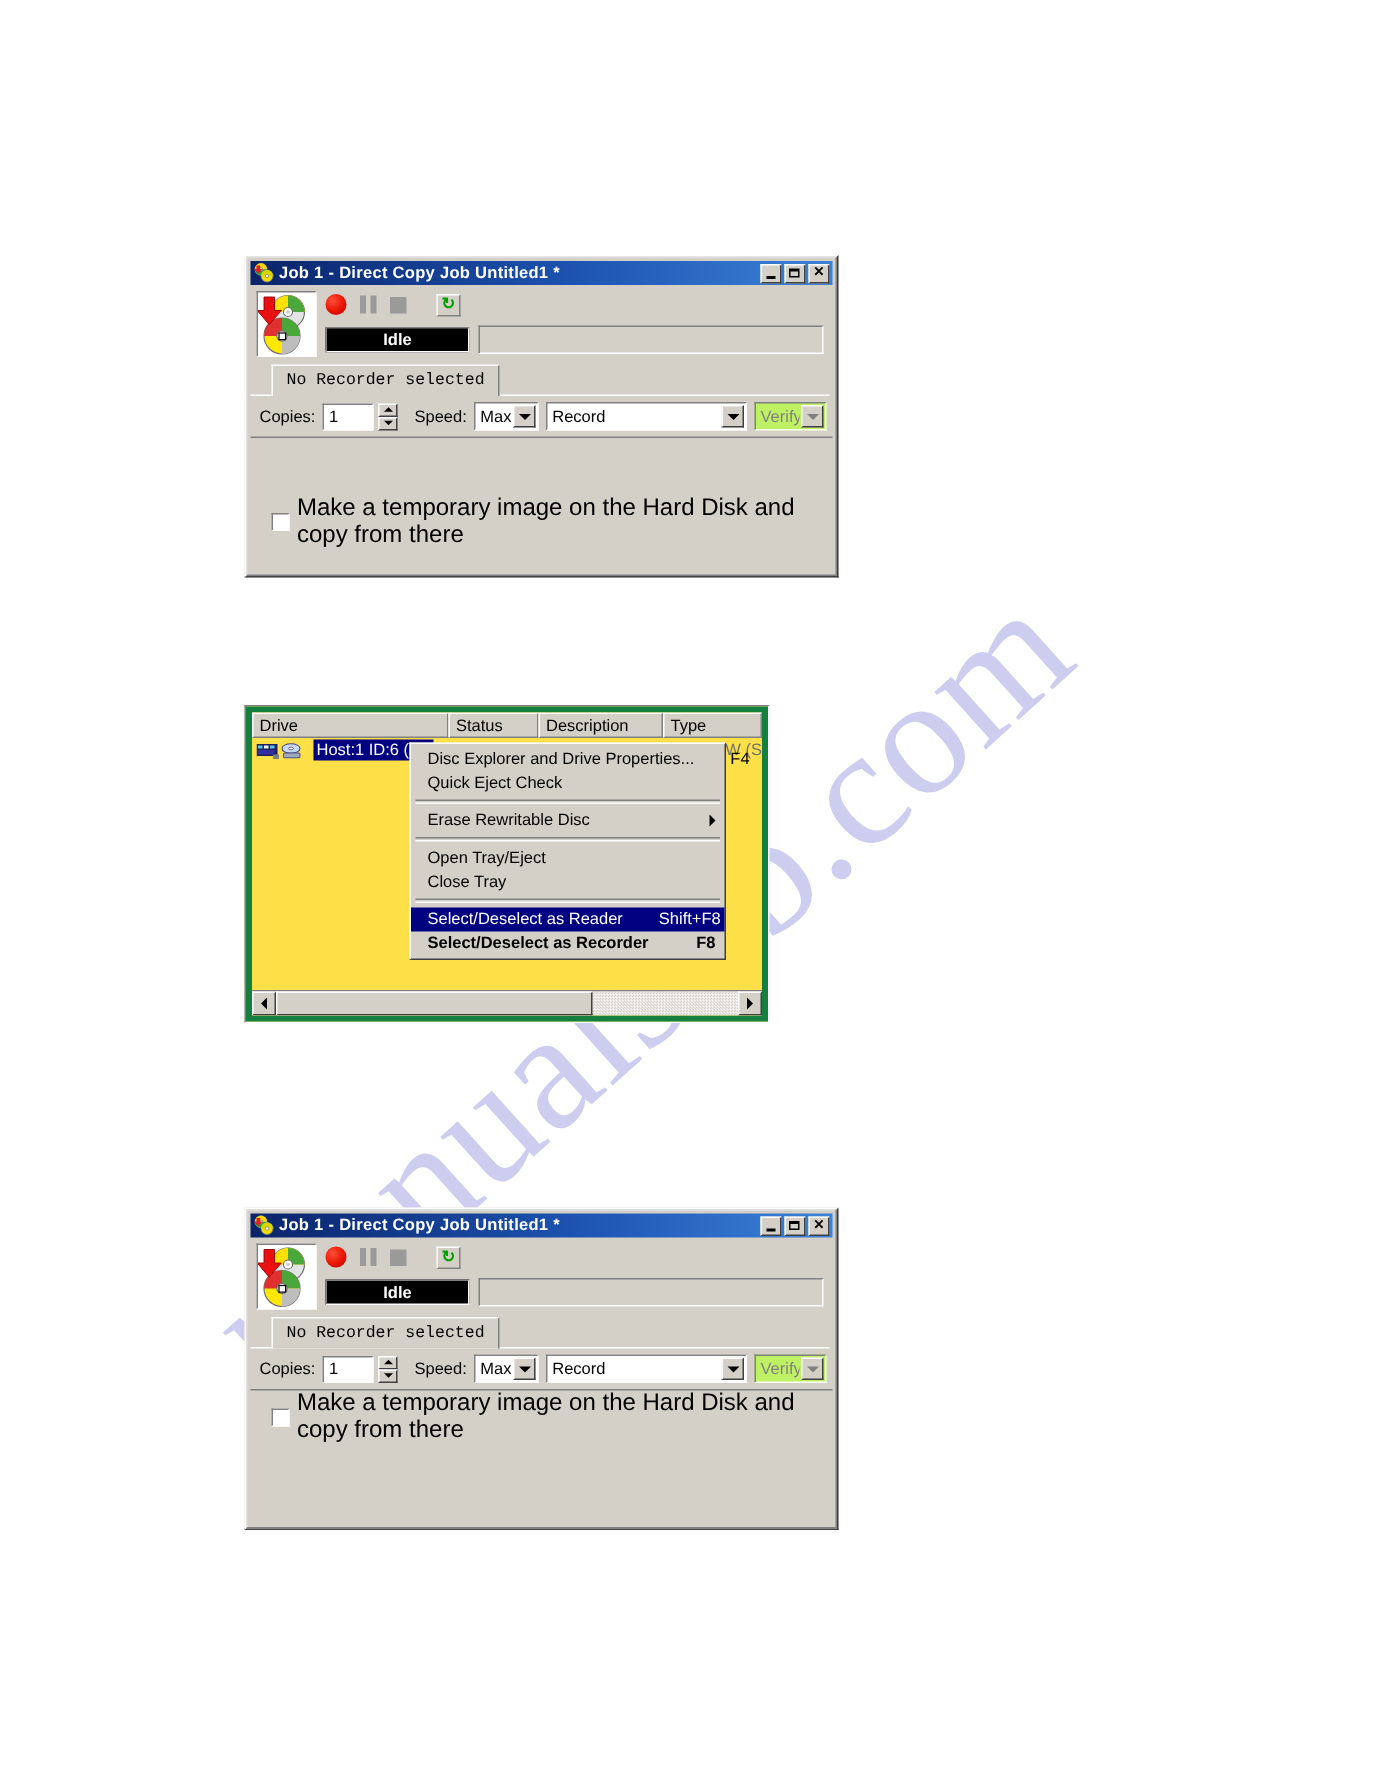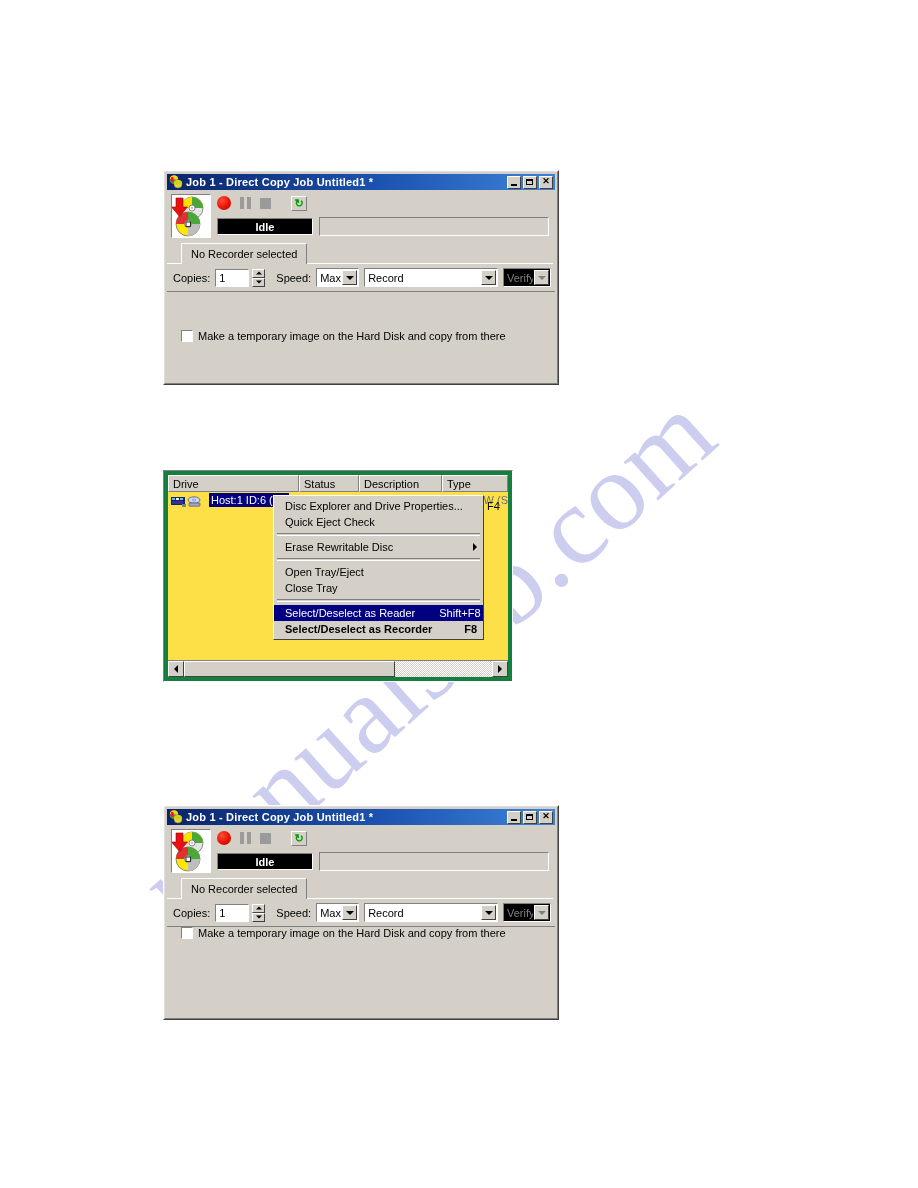--- a/index.html
+++ b/index.html
@@ -246,21 +246,21 @@
     padding: 0 9px;
     background: #d4d0c8;
     border-top: 1px solid #ffffff;
     border-left: 1px solid #ffffff;
     border-right: 1px solid #808080;
     font-size: 11px;
     color: #000;
     box-sizing: border-box;
     position: relative;
     z-index: 2;
-    font-family: Liberation Sans, sans-serif;
+    font-family: Liberation Mono, monospace;
   }
 
   .formrow {
     display: flex;
     align-items: center;
     padding: 4px 4px 4px 6px;
     gap: 5px;
     border-bottom: 1px solid #808080;
     box-sizing: border-box;
   }
@@ -346,21 +346,21 @@
   .combo-arrow::after {
     content: "";
     position: absolute;
     left: 50%; top: 50%;
     transform: translate(-50%,-50%);
     width: 0; height: 0;
     border-left: 4px solid transparent;
     border-right: 4px solid transparent;
     border-top: 4px solid #000;
   }
-  .combo.disabled { background: #000000; }
+  .combo.disabled { background: #bef264; }
   .combo.disabled .combo-text { color: #808080; }
   .combo.disabled .combo-arrow::after { border-top-color: #808080; }
 
   .readerpanel {
     padding: 10px 4px 6px 4px;
     text-align: center;
   }
   .reader-line {
     font-size: 11px;
     color: #000;
@@ -382,21 +382,21 @@
   .checkbox {
     width: 12px; height: 12px;
     background: #ffffff;
     border-top: 1px solid #808080;
     border-left: 1px solid #808080;
     border-right: 1px solid #ffffff;
     border-bottom: 1px solid #ffffff;
     box-sizing: border-box;
     flex: 0 0 auto;
   }
-  .check-label { font-size: 11px; color: #000; }
+  .check-label { font-size: 16px; color: #000; }
 
   
   .listwin {
     position: absolute;
     background: #d4d0c8;
     border-top: 1px solid #808080;
     border-left: 1px solid #808080;
     border-right: 1px solid #ffffff;
     border-bottom: 1px solid #ffffff;
     box-sizing: border-box;

